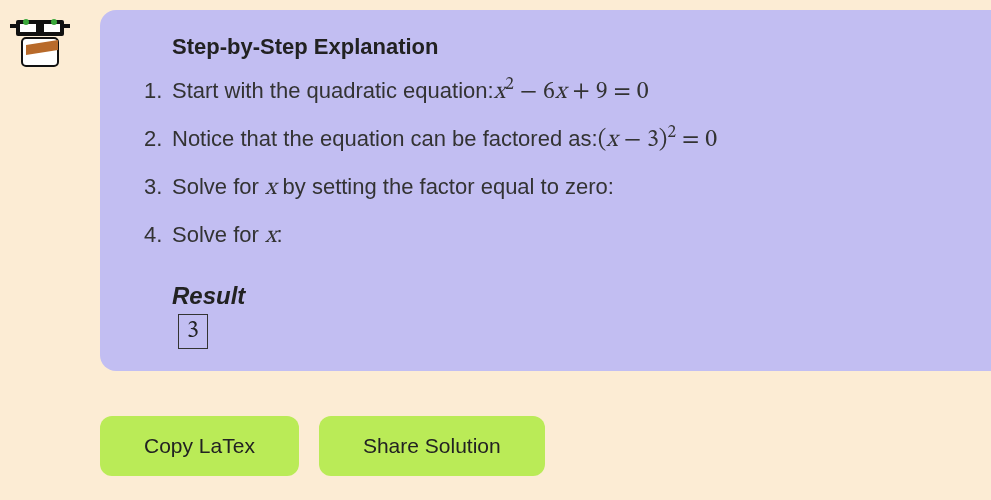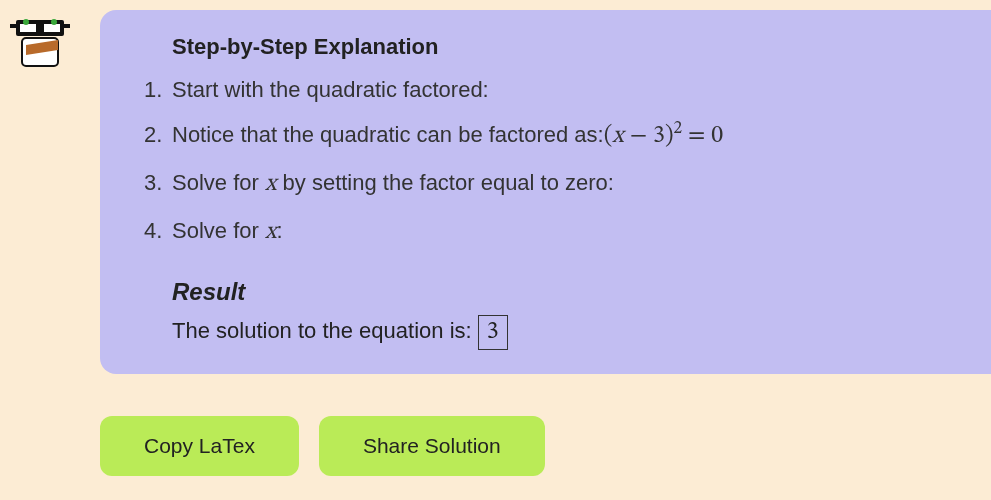--- a/index.html
+++ b/index.html
@@ -115,42 +115,42 @@
       <rect x="12" y="28" width="36" height="28" rx="4" fill="#fff" stroke="#111" stroke-width="2"></rect>
       <polygon points="16,35 48,30 48,40 16,45" fill="#b86a2a"></polygon>
     </svg>
   </div>
 
   <div class="card">
     <div class="heading">Step-by-Step Explanation</div>
 
     <div class="step-line">
       <span class="step-num">1.</span>
-      <span>Start with the quadratic factored: </span>
+      <span>Start with the quadratic equation: </span>
+      <span class="math"><span class="var">x</span><sup>2</sup><span class="op">−</span>6<span class="var">x</span><span class="op">+</span>9<span class="op">=</span>0</span>
     </div>
 
     <div class="step-line">
       <span class="step-num">2.</span>
-      <span>Notice that the quadratic can be factored as: </span>
+      <span>Notice that the equation can be factored as: </span>
       <span class="math">(<span class="var">x</span><span class="op">−</span>3)<sup>2</sup><span class="op">=</span>0</span>
     </div>
 
     <div class="step-line">
       <span class="step-num">3.</span>
       <span>Solve for <span class="math"><span class="var">x</span></span> by setting the factor equal to zero: </span>
     </div>
 
     <div class="step-line">
       <span class="step-num">4.</span>
       <span>Solve for <span class="math"><span class="var">x</span></span>: </span>
     </div>
 
     <div class="result-heading">Result</div>
     <div class="result-line">
-      <span>The solution to the equation is: </span>
       <span class="math boxed">3</span>
     </div>
   </div>
 
   <div class="actions">
     <button class="btn">Copy LaTex</button>
     <button class="btn">Share Solution</button>
   </div>
 </div>
 

